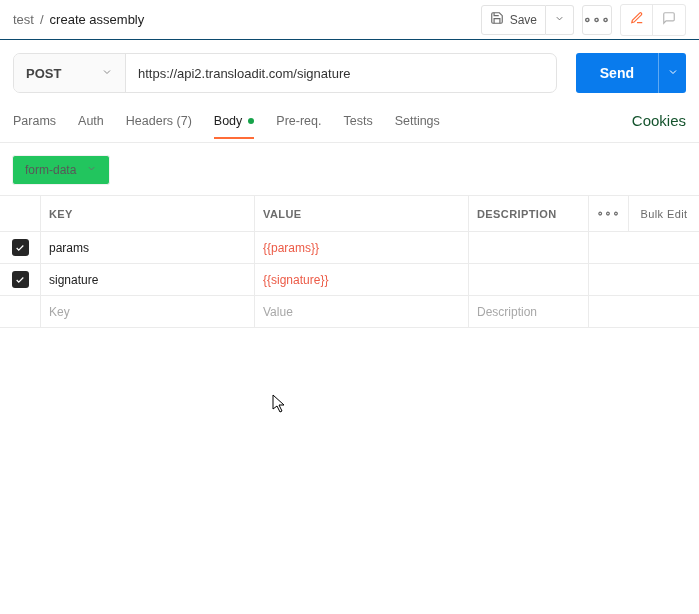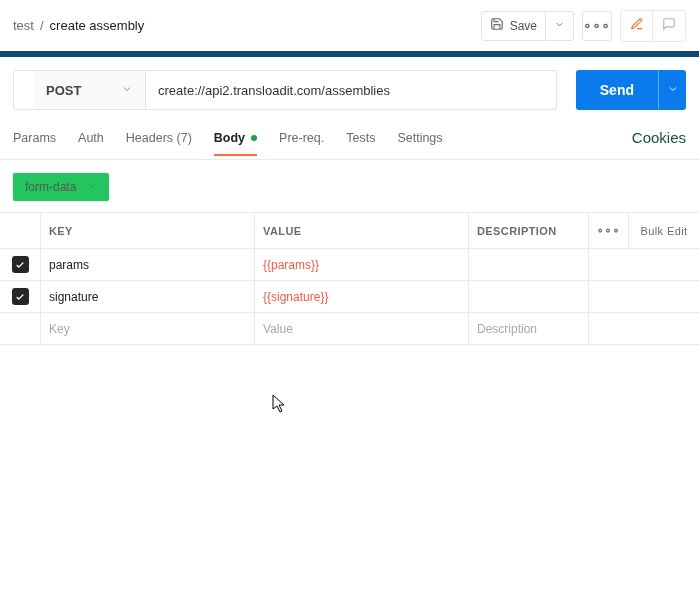--- a/index.html
+++ b/index.html
@@ -1,19 +1,19 @@
 <!DOCTYPE html>
 <html><head>
 <meta charset="utf-8">
 <style>
   * { box-sizing: border-box; }
   html, body { margin:0; padding:0; font-family: -apple-system, BlinkMacSystemFont, "Segoe UI", Helvetica, Arial, sans-serif; color:#212121; background:#fff; }
   body { width:699px; height:614px; font-size:13px; }
 
-  .topbar { display:flex; align-items:center; height:57px; padding:0 13px; border-bottom:6px solid #0c4a6e; }
+  .topbar { display:flex; align-items:center; height:40px; padding:0 13px; border-bottom:1px solid #0c4a6e; }
   .breadcrumb { display:flex; align-items:center; gap:4px; font-size:13px; }
   .breadcrumb .collection { color:#6b6b6b; }
   .breadcrumb .sep { color:#6b6b6b; padding:0 2px; }
   .breadcrumb .request-name { color:#212121; font-weight:500; }
   .topbar-spacer { flex:1; }
   .topbar-actions { display:flex; align-items:center; gap:8px; }
 
   .btn { display:inline-flex; align-items:center; justify-content:center; height:30px; border:1px solid #e3e3e3; background:#fff; border-radius:3px; color:#6b6b6b; cursor:pointer; }
   .btn-save { height:30px; padding:0 6px 0 8px; gap:6px; font-size:12px; color:#6b6b6b;text-align:right; }
   .btn-save .lbl { padding-right:2px; font-weight:500; color:#505050; }
@@ -22,33 +22,33 @@
   .btn-save-group .btn-dd { border-top-left-radius:0; border-bottom-left-radius:0; border-left:none; width:28px; }
   .btn-more { width:30px; }
   .dots { letter-spacing:1px; font-weight:700; color:#6b6b6b; }
 
   .pair { display:flex; border:1px solid #e8e8e8; border-radius:3px; height:32px; overflow:hidden; }
   .pair > div { display:flex; align-items:center; justify-content:center; width:32px; }
   .pair .left { border-right:1px solid #e8e8e8; }
   .pencil { color:#ff6c37; }
 
   .requestbar { display:flex; align-items:stretch; gap:10px; height:40px; margin:13px 13px 0 13px; }
-  .method-url { flex:1; display:flex; border:1px solid #e3e3e3; border-radius:2px; overflow:hidden;padding-left:20px; }
+  .method-url { flex:1; display:flex; border:1px solid #e3e3e3; border-radius:7px; overflow:hidden; }
   .method { width:112px; display:flex; align-items:center; justify-content:space-between; padding:0 12px; font-size:13px; font-weight:600; color:#444; border-right:1px solid #e3e3e3; background:#fafafa; cursor:pointer; }
   .method .chev { color:#8a8a8a; }
   .url { flex:1; display:flex; align-items:center; padding:0 12px; font-size:13px; color:#333; }
 
   .send-group { display:flex;margin-left:9px; }
   .send-btn { background:#097bed; color:#fff; border:none; font-weight:600; font-size:14px; height:40px; padding:0 24px; border-radius:3px 0 0 3px; cursor:pointer; }
   .send-dd { background:#097bed; border:none; width:28px; height:40px; border-radius:0 3px 3px 0; border-left:1px solid rgba(255,255,255,0.35); display:flex; align-items:center; justify-content:center; cursor:pointer; }
   .send-dd svg { stroke:#fff; }
 
   .tabs-row { display:flex; align-items:center; padding:0 13px; margin-top:16px; border-bottom:1px solid #ebebeb; height:34px; }
   .tab { padding:0 0 10px 0; margin-right:22px; font-size:12.5px; color:#6b6b6b; cursor:pointer; position:relative; display:flex; align-items:center; gap:6px; }
-  .tab.active { color:#212121; font-weight:700; }
+  .tab.active { color:#212121; font-weight:400; }
   .tab.active::after { content:""; position:absolute; left:0; right:0; bottom:-1px; height:2px; background:#ff6c37; }
   .tab .dot { width:6px; height:6px; border-radius:50%; background:#16a34a; }
   .tabs-spacer { flex:1; }
   .cookies-link { color:#14532d; font-size:15px; font-weight:500; cursor:pointer; padding-bottom:10px;text-align:right; }
 
   .body-type { margin:12px 12px 10px 12px; }
   .body-type-btn { display:inline-flex; align-items:center; gap:10px; height:30px; padding:0 12px; background:#22c55e; border:1px solid #f2f2f2; border-radius:3px; font-size:12px; color:#585858; cursor:pointer; }
 
   .grid { display:grid; grid-template-columns:40px 214px 214px 120px 40px 1fr; border-top:1px solid #ebebeb; }
   .grid .cell { border-bottom:1px solid #ebebeb; display:flex; align-items:center; height:32px; padding:0 8px; font-size:12px; }
@@ -122,21 +122,21 @@
 <div class="requestbar">
   <div class="method-url">
     <div class="method">
       <span>POST</span>
       <span class="chev">
         <svg width="12" height="12" viewBox="0 0 24 24" fill="none" stroke="#8a8a8a" stroke-width="2">
             <polyline points="6 9 12 15 18 9"></polyline>
           </svg>
       </span>
     </div>
-    <div class="url">create://api2.transloadit.com/assemblies</div>
+    <div class="url">https://api2.transloadit.com/signature</div>
   </div>
   <div class="send-group">
     <button class="send-btn">Send</button>
     <button class="send-dd">
       <span>
         <svg width="12" height="12" viewBox="0 0 24 24" fill="none" stroke="#fff" stroke-width="2">
             <polyline points="6 9 12 15 18 9"></polyline>
           </svg>
       </span>
     </button>

